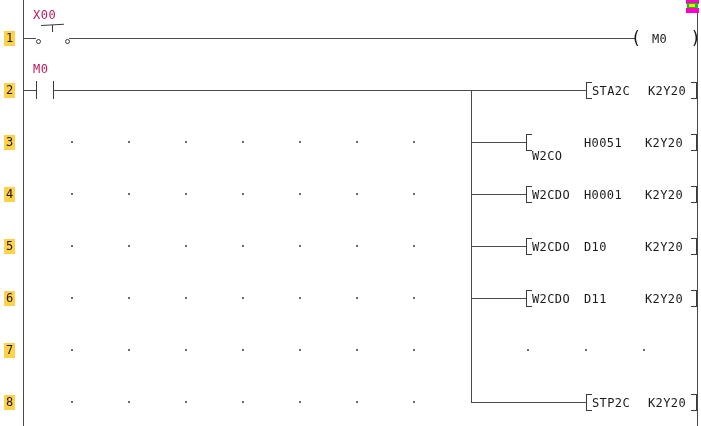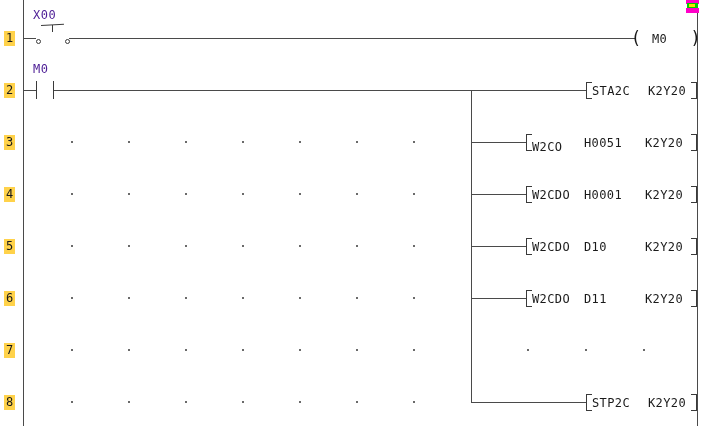--- a/index.html
+++ b/index.html
@@ -32,21 +32,21 @@
   }
 
   
   .dot{position:absolute;width:2px;height:2px;background:#6a6a6a;}
 
   
   .devlabel{
     position:absolute;
     font-family:"DejaVu Sans Mono","Liberation Mono",monospace;
     font-size:12px;
-    color:#4c1d95;
+    color:#be185d;
     white-space:nowrap;
     letter-spacing:0.5px;
   }
 
   
   .contact-no{position:absolute;width:18px;height:18px;}
   .contact-no i{position:absolute;top:0;width:1px;height:18px;background:#3a3a3a;}
   .contact-no i.l{left:0;}
   .contact-no i.r{right:0;}
 
@@ -204,21 +204,21 @@
       <b class="t"></b>
       <b class="b"></b>
   </div>
 
   <div class="hwire" style="left:471px;top:142px;width:55px;"></div>
   <div class="brk left" style="left:526px;top:134px;">
     <b class="v"></b>
       <b class="t"></b>
       <b class="b"></b>
   </div>
-  <div class="instr" style="left:532px;top:140px;">W2CO</div>
+  <div class="instr" style="left:532px;top:149px;">W2CO</div>
   <div class="instr" style="left:584px;top:136px;">H0051</div>
   <div class="instr" style="left:645px;top:136px;">K2Y20</div>
   <div class="brk right" style="left:691px;top:134px;">
     <b class="v"></b>
       <b class="t"></b>
       <b class="b"></b>
   </div>
 
   <div class="hwire" style="left:471px;top:194px;width:55px;"></div>
   <div class="brk left" style="left:526px;top:186px;">

